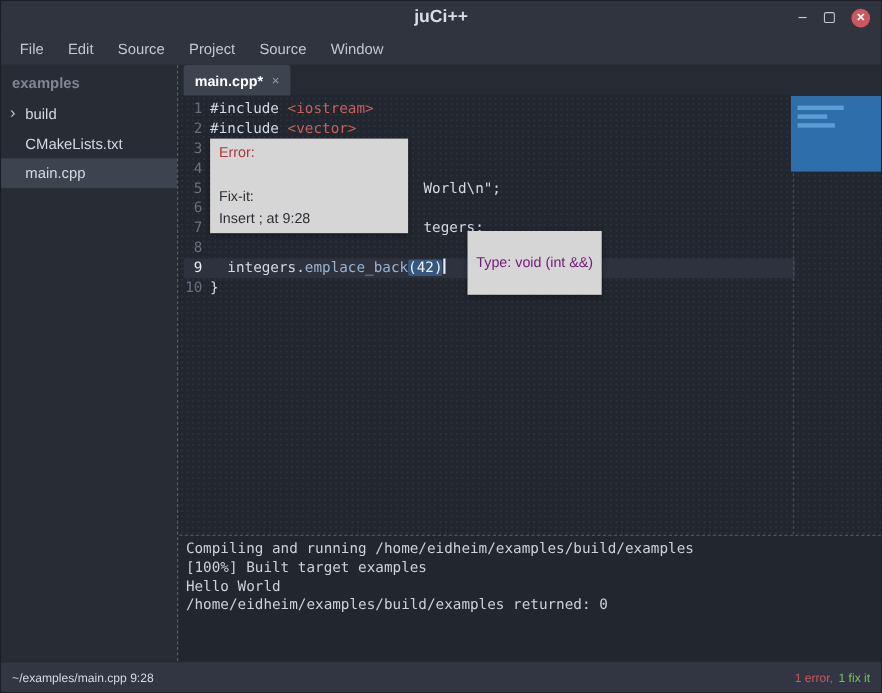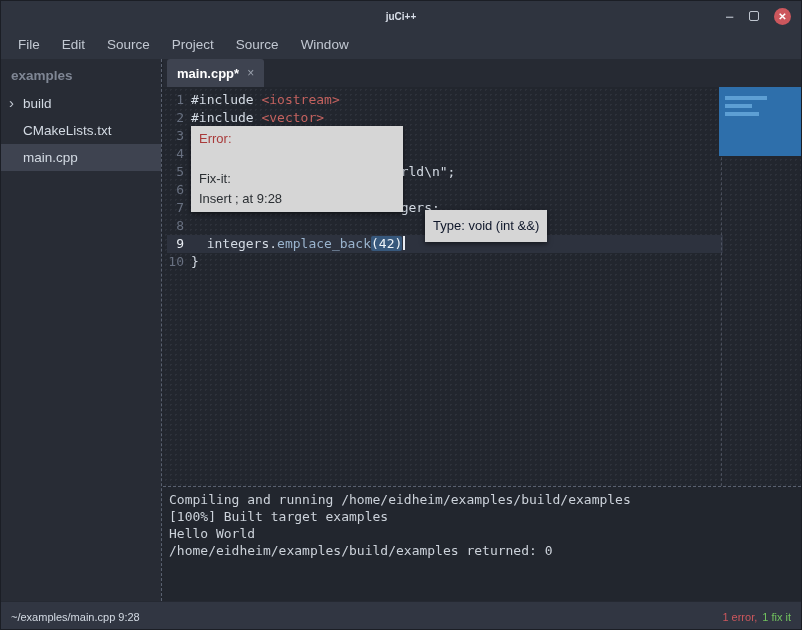--- a/index.html
+++ b/index.html
@@ -8,21 +8,21 @@
     font-family: "Liberation Sans", sans-serif;
     background: #2f343f;
     color: #d3dae3;
     border: 1px solid #1b1e25;
   }
   
   .titlebar { height: 30px; position: relative; background: #2f343f; }
   .win-title {
     position: absolute; left: 0; right: 0; top: 0; height: 30px;
     display: flex; align-items: center; justify-content: center;
-    font-size: 10px; font-weight: 600; color: #d8dee8;
+    font-size: 16px; font-weight: 600; color: #d8dee8;
   }
   .win-controls { position: absolute; right: 10px; top: 0; height: 30px; display: flex; align-items: center; gap: 15px; }
   .btn-min { color: #c0c6d0; font-size: 15px; line-height: 15px; cursor: default; }
   .btn-max { width: 10px; height: 10px; border: 1.5px solid #c0c6d0; border-radius: 2px; }
   .btn-close {
     width: 17px; height: 17px; border-radius: 50%; background: #cc575d;
     color: #ffffff; font-size: 10px; font-weight: 700;
     display: flex; align-items: center; justify-content: center;
   }
   
@@ -65,30 +65,30 @@
   .seg-bracket { background: #37587c; color: #eef3f8; border-radius: 2px; }
   .caret { display: inline-block; width: 2px; height: 14px; background: #e8ecf2; vertical-align: -2px; margin-left: 1px; }
   .margin-line { position: absolute; top: 0; bottom: 0; left: 558px; border-left: 1px dashed rgba(160,170,190,0.28); }
   .preview-panel { position: absolute; right: 0; top: 0; width: 82px; height: 69px; background: #2e6fab; }
   .pv-bar { position: absolute; height: 4px; background: #5d9fd4; }
   .pv-bar.b1 { left: 6px; top: 9px;  width: 42px; }
   .pv-bar.b2 { left: 6px; top: 17px; width: 27px; }
   .pv-bar.b3 { left: 6px; top: 25px; width: 34px; }
   
   .tooltip-error {
-    position: absolute; left: 28px; top: 39px; width: 212px; z-index: 5;
+    position: absolute; left: 28px; top: 39px; width: 180px; z-index: 5;
     background: #d6d6d6; color: #2b2f33; font-family: "Liberation Sans", sans-serif;
     font-size: 13px; line-height: 20px; padding: 3px 8px;
     box-shadow: 0 2px 5px rgba(0,0,0,0.5);
   }
   .tt-error-title { color: #a93a3a; }
   .tooltip-type {
     position: absolute; left: 262px; top: 123px; z-index: 5;
-    background: #d6d6d6; color: #0f172a; font-family: "Liberation Sans", sans-serif;
-    font-size: 13px; line-height: 16px; padding: 8px 8px;
+    background: #d6d6d6; color: #701a75; font-family: "Liberation Sans", sans-serif;
+    font-size: 13px; line-height: 16px; padding: 21px 8px;
     box-shadow: 0 2px 5px rgba(0,0,0,0.5); white-space: nowrap;
   }
   
   .h-divider { height: 2px; border-top: 1px dashed #5a6170; flex: none; }
   .terminal { flex: 1; background: #22262e; padding: 3px 6px; font-family: "DejaVu Sans Mono", monospace; font-size: 13px; line-height: 17px; color: #ccd2da; overflow: hidden; }
   .term-line { white-space: pre; }
   
   .statusbar {
     height: 30px; background: #313642; border-top: 1px solid #252932;
     display: flex; align-items: center; justify-content: space-between;

